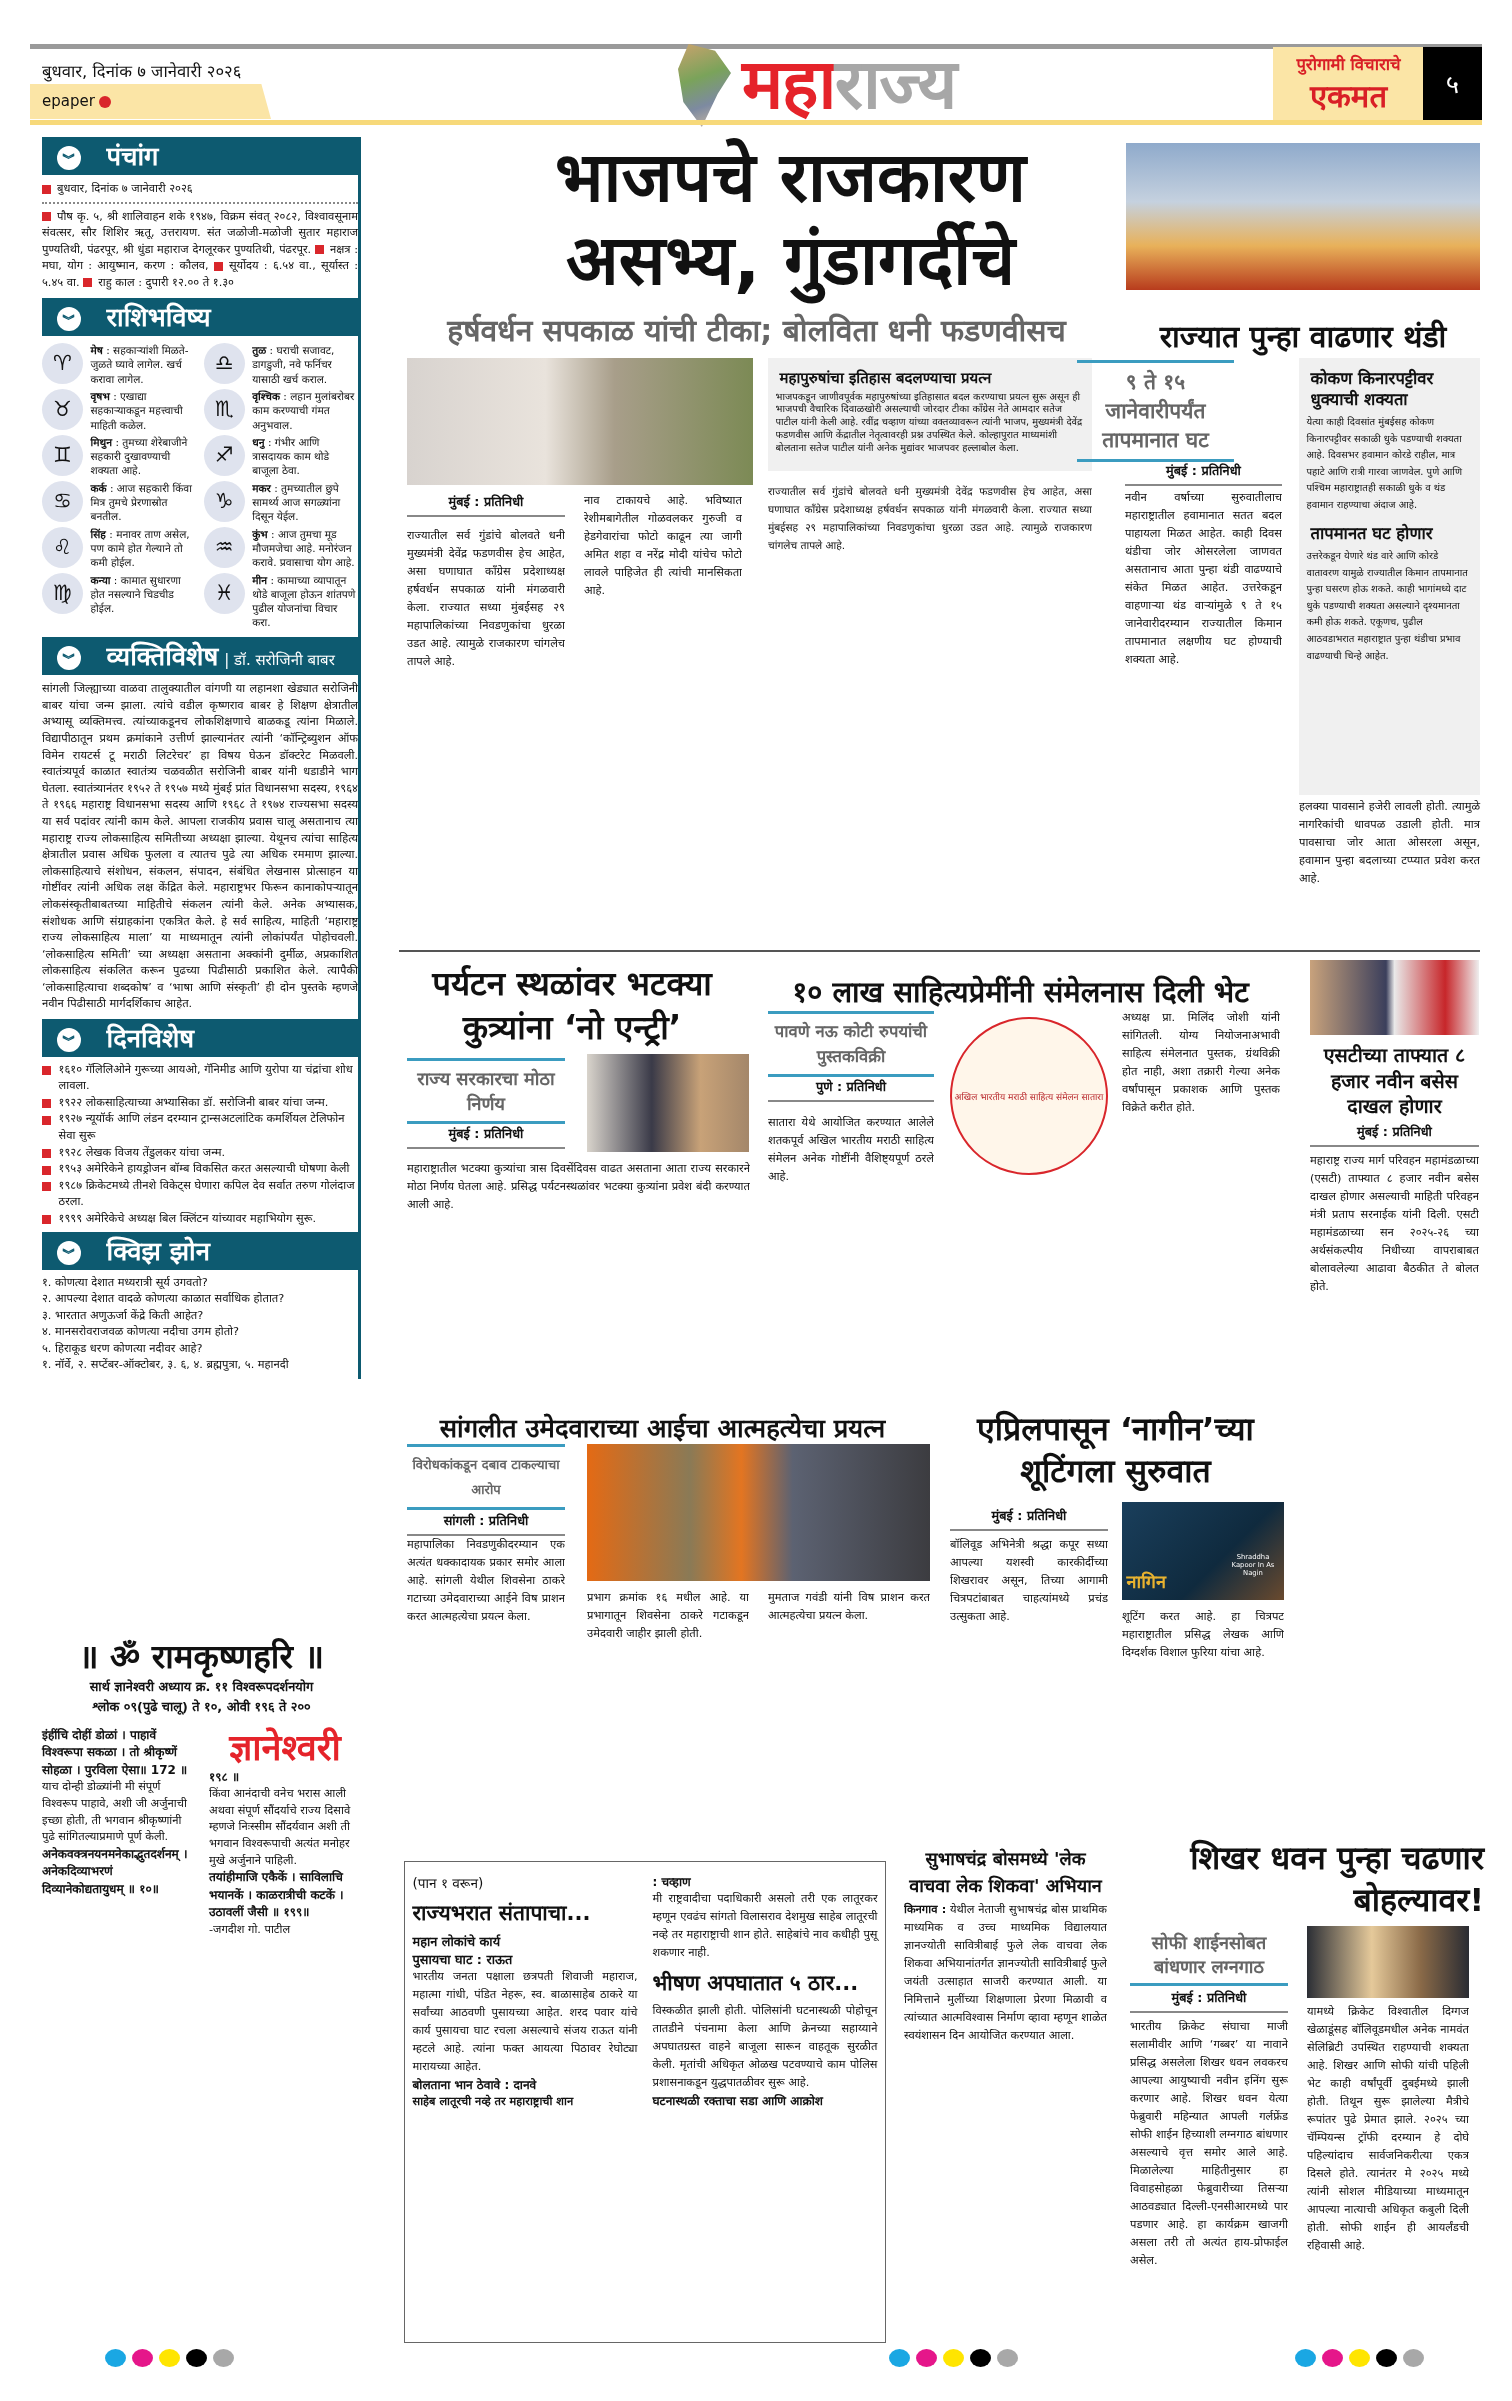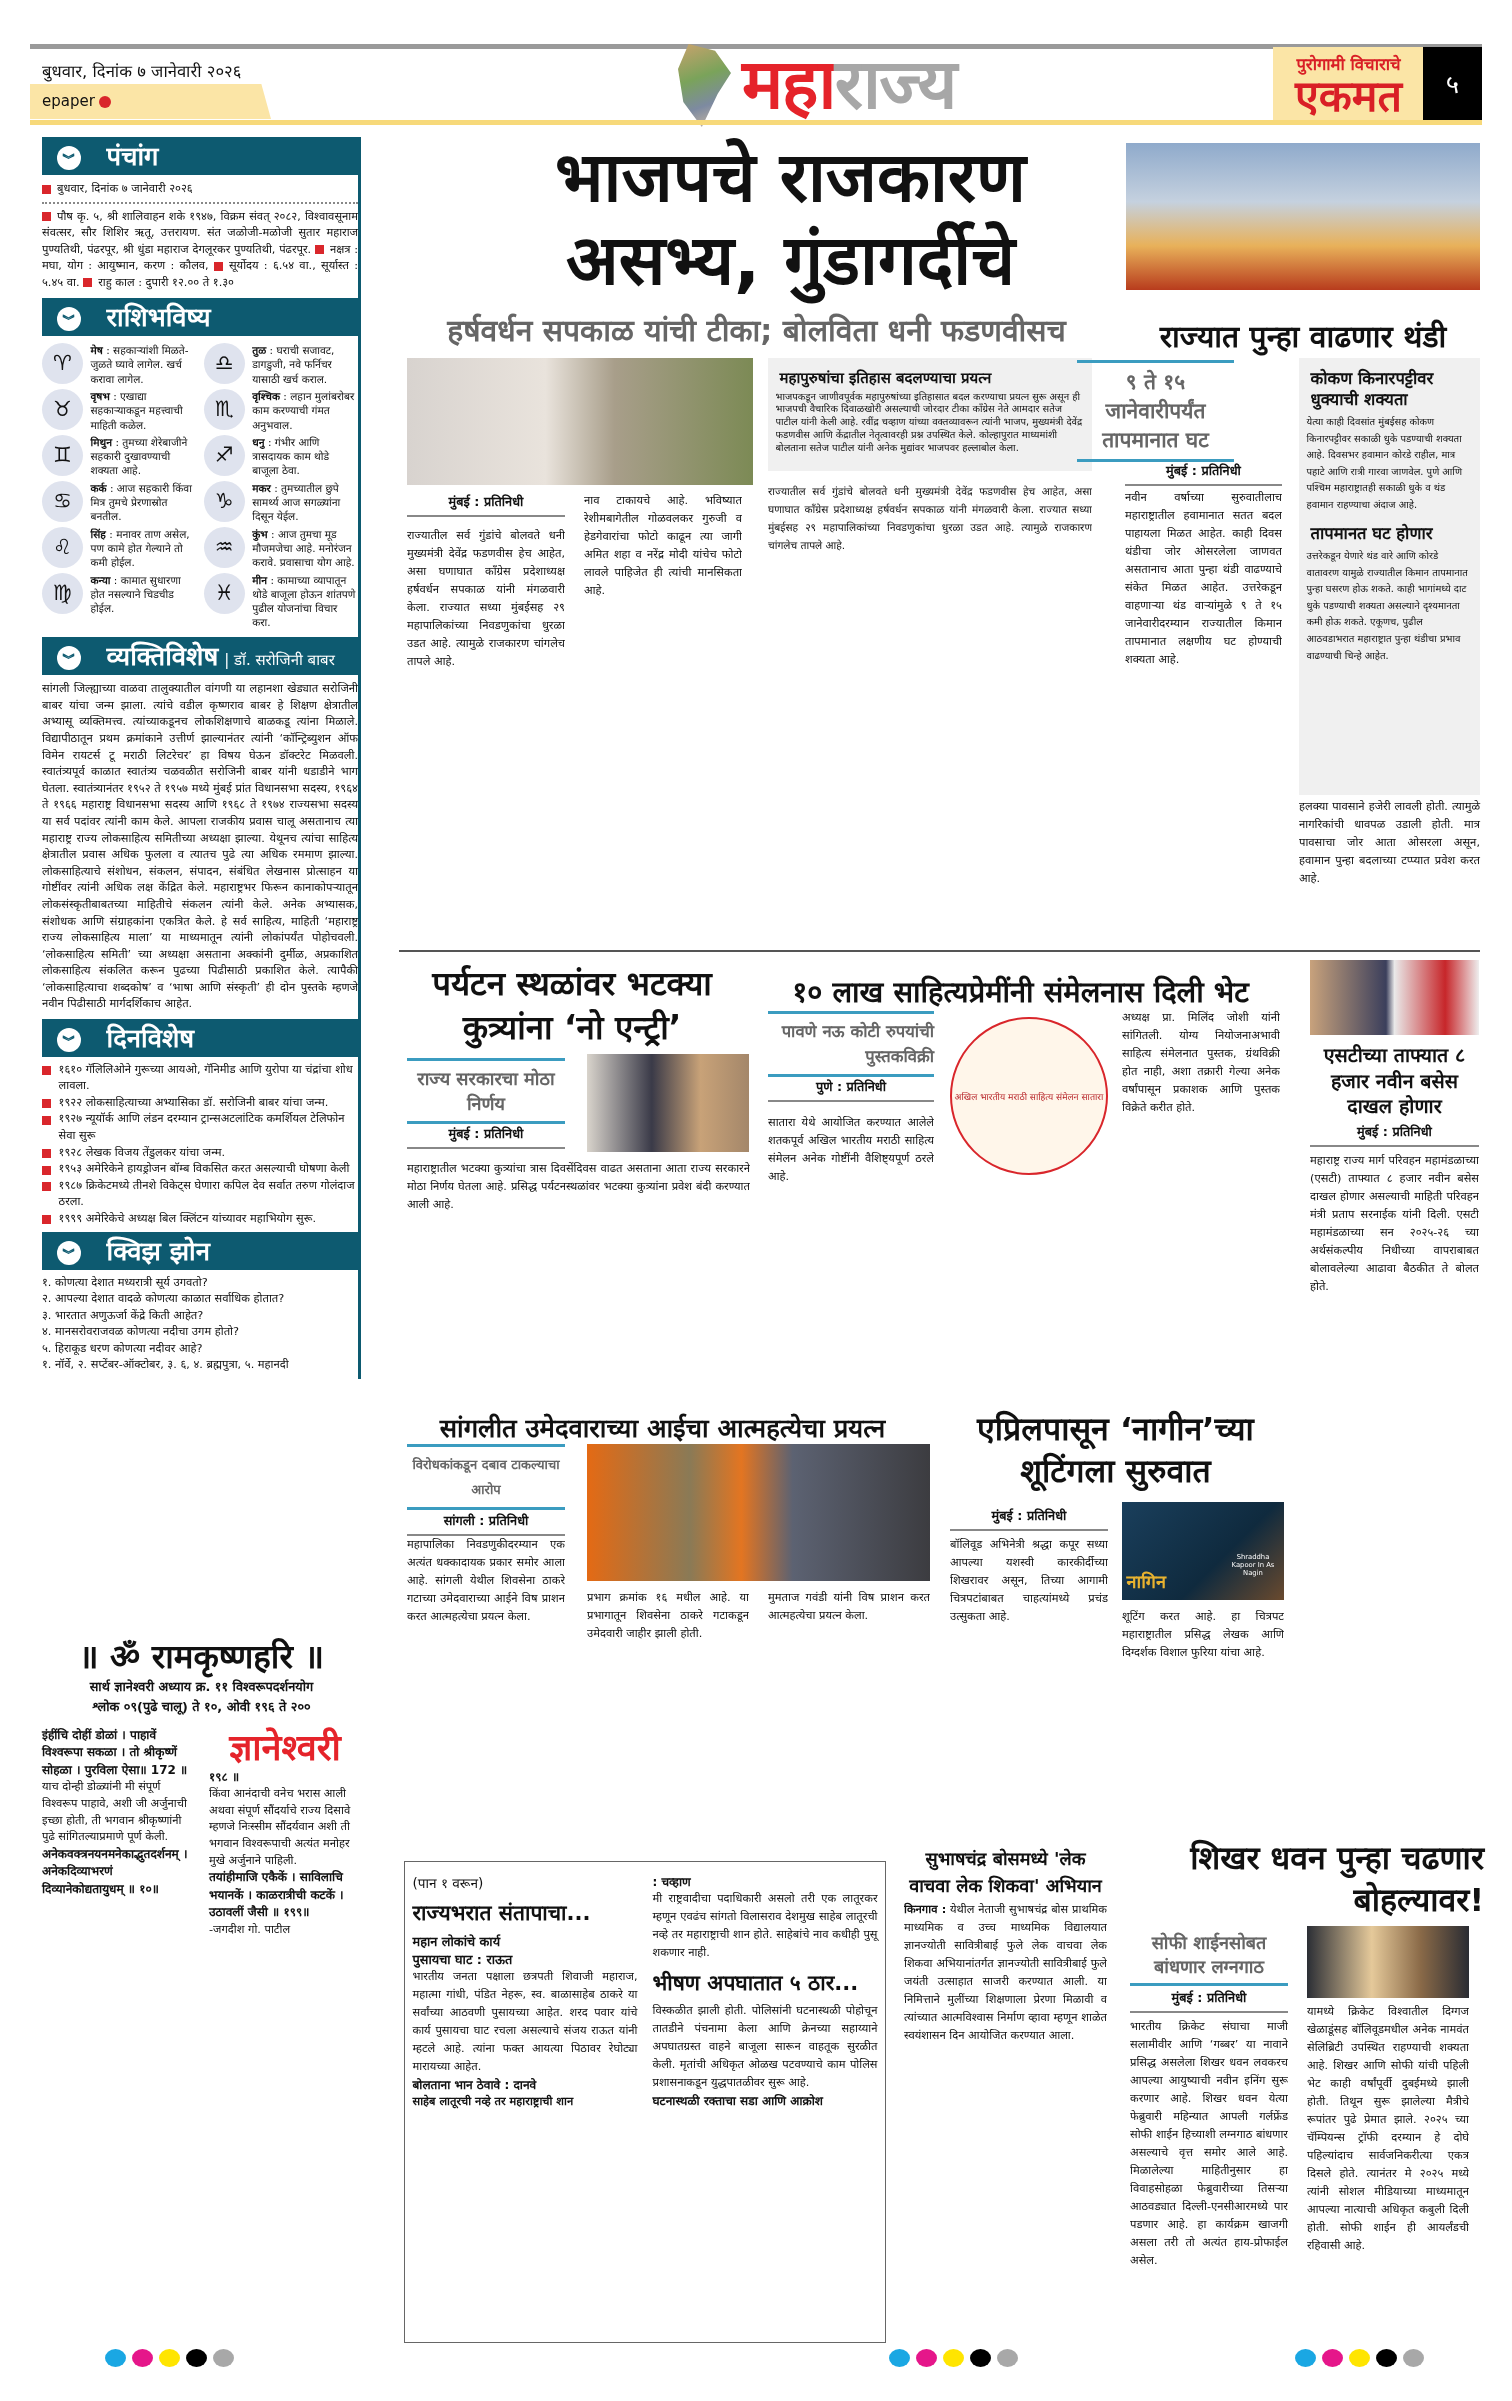--- a/index.html
+++ b/index.html
@@ -8,21 +8,21 @@
   .topbar{left:30px;top:44px;width:1452px;height:4.5px;background:#9a9a9a;}
   .yelline{left:30px;top:120px;width:1452px;height:4.5px;background:#f7d97a;}
   .dateline{left:42px;top:59px;font-size:16.6px;}
   .epaper{left:30px;top:84px;width:241px;height:35px;background:#fbe5a6;font-size:15px;line-height:35px;padding-left:12px;box-sizing:border-box;clip-path:polygon(0 0,96% 0,100% 100%,0 100%);}
   .epaper .r{display:inline-block;width:12px;height:12px;border-radius:50%;background:#d9262b;margin:0 4.5px;vertical-align:middle;}
   .mapimg{left:678px;top:44px;width:53px;height:83px;background:linear-gradient(160deg,#c9a26d,#7aa35a 40%,#7d8aa1 70%,#d8c2a4);clip-path:polygon(20% 0,70% 8%,100% 35%,75% 60%,45% 100%,10% 70%,0 30%);}
   .maha{left:742px;top:47px;font-size:69px;font-weight:900;letter-spacing:-1.5px;line-height:75px;}
   .maha .m{color:#e5232a;} .maha .r{color:#a7a7a7;}
   .ekmat{left:1273px;top:47px;width:151px;height:75px;background:#fbe5a6;text-align:center;}
   .ekmat .t{color:#d91f26;font-size:16.6px;font-weight:bold;margin-top:4.5px;}
-  .ekmat .b{color:#d91f26;font-size:43px;font-weight:900;line-height:42px;}
+  .ekmat .b{color:#d91f26;font-size:31px;font-weight:900;line-height:42px;}
   .pageno{left:1423px;top:47px;width:59px;height:75px;background:#000;color:#fff;font-size:25.6px;text-align:center;line-height:75px;}
   .leftcol{left:42px;top:137px;width:316px;border-right:3px solid #0d5a70;}
   .sechead{background:#0d5a70;color:#fff;font-weight:900;height:38px;line-height:38px;font-size:25.6px;padding-left:15px;position:relative;}
   .sechead .chev{display:inline-block;width:24px;height:24px;border-radius:50%;background:#fff;color:#0d5a70;font-size:13.6px;line-height:24px;text-align:center;vertical-align:middle;margin-right:25.6px;}
   .sechead .sub{font-size:15px;font-weight:normal;margin-left:6px;}
   .pbody{font-size:11.3px;line-height:16.6px;padding:6px 0 6px 0;text-align:justify;}
   .sq{display:inline-block;width:9px;height:9px;background:#d9262b;margin-right:6px;vertical-align:middle;}
   .dotsep{border-top:2.3px dotted #888;margin:4.5px 0;}
   .rashi{display:grid;grid-template-columns:1fr 1fr;gap:3px 7.5px;padding:7.5px 0;}
   .ri{display:flex;align-items:flex-start;font-size:10.5px;line-height:14.3px;}
@@ -205,21 +205,21 @@
 <div class="abs col" style="left:1299px;top:798px;width:181px;">हलक्या पावसाने हजेरी लावली होती. त्यामुळे नागरिकांची धावपळ उडाली होती. मात्र पावसाचा जोर आता ओसरला असून, हवामान पुन्हा बदलाच्या टप्प्यात प्रवेश करत आहे.</div>
 <div class="abs rule" style="left:399px;top:950px;width:1081px;"></div>
 
 <div class="abs" style="left:399px;top:962px;width:346px;font-size:33px;font-weight:900;text-align:center;line-height:44px;">पर्यटन स्थळांवर भटक्या कुत्र्यांना ‘नो एन्ट्री’</div>
 <div class="abs kick" style="left:407px;top:1058px;width:158px;font-size:18px;line-height:25.6px;">राज्य सरकारचा मोठा निर्णय</div>
 <div class="abs byline" style="left:407px;top:1124px;width:158px;">मुंबई : प्रतिनिधी</div>
 <div class="abs photo" style="left:587px;top:1054px;width:162px;height:98px;background:linear-gradient(90deg,#d9d4cc,#3a3a48 40%,#c8a278 70%,#a4876a);"></div>
 <div class="abs col" style="left:407px;top:1160px;width:343px;height:226px;overflow:hidden;">महाराष्ट्रातील भटक्या कुत्र्यांचा त्रास दिवसेंदिवस वाढत असताना आता राज्य सरकारने मोठा निर्णय घेतला आहे. प्रसिद्ध पर्यटनस्थळांवर भटक्या कुत्र्यांना प्रवेश बंदी करण्यात आली आहे.</div>
 
 <div class="abs" style="left:768px;top:971px;width:505px;font-size:29px;font-weight:900;text-align:center;">१० लाख साहित्यप्रेमींनी संमेलनास दिली भेट</div>
-<div class="abs kick" style="left:768px;top:1011px;width:166px;font-size:16.6px;line-height:25.6px;text-align:right;">पावणे नऊ कोटी रुपयांची पुस्तकविक्री</div>
+<div class="abs kick" style="left:768px;top:1011px;width:166px;font-size:16.6px;line-height:25.6px;">पावणे नऊ कोटी रुपयांची पुस्तकविक्री</div>
 <div class="abs byline" style="left:768px;top:1077px;width:166px;">पुणे : प्रतिनिधी</div>
 <div class="abs" style="left:950px;top:1017px;width:158px;height:158px;border:2.3px solid #d9262b;border-radius:50%;background:#fff6ea;box-sizing:border-box;display:flex;align-items:center;justify-content:center;text-align:center;font-size:9px;color:#b8252a;">
   <span>अखिल भारतीय मराठी साहित्य संमेलन सातारा</span>
 </div>
 <div class="abs col" style="left:768px;top:1114px;width:166px;height:271px;overflow:hidden;">सातारा येथे आयोजित करण्यात आलेले शतकपूर्व अखिल भारतीय मराठी साहित्य संमेलन अनेक गोष्टींनी वैशिष्ट्यपूर्ण ठरले आहे.</div>
 <div class="abs col" style="left:1122px;top:1009px;width:158px;height:377px;overflow:hidden;">अध्यक्ष प्रा. मिलिंद जोशी यांनी सांगितली. योग्य नियोजनाअभावी साहित्य संमेलनात पुस्तक, ग्रंथविक्री होत नाही, अशा तक्रारी गेल्या अनेक वर्षांपासून प्रकाशक आणि पुस्तक विक्रेते करीत होते.</div>
 
 <div class="abs photo" style="left:1310px;top:960px;width:169px;height:75px;background:linear-gradient(90deg,#c8a27c,#3b3f5c 45%,#e9e9e9 50%,#c7262a 80%,#eee);"></div>
 <div class="abs" style="left:1310px;top:1043px;width:169px;font-size:19.6px;font-weight:900;text-align:center;line-height:25.6px;">एसटीच्या ताफ्यात ८ हजार नवीन बसेस दाखल होणार</div>
 <div class="abs byline" style="left:1310px;top:1122px;width:169px;">मुंबई : प्रतिनिधी</div>

